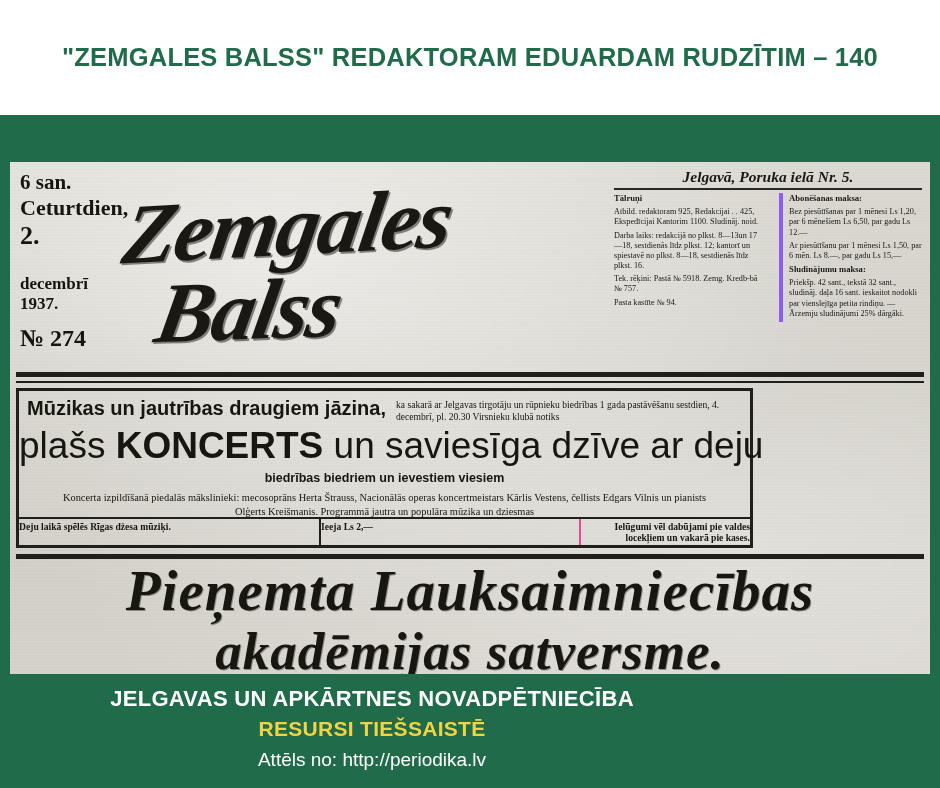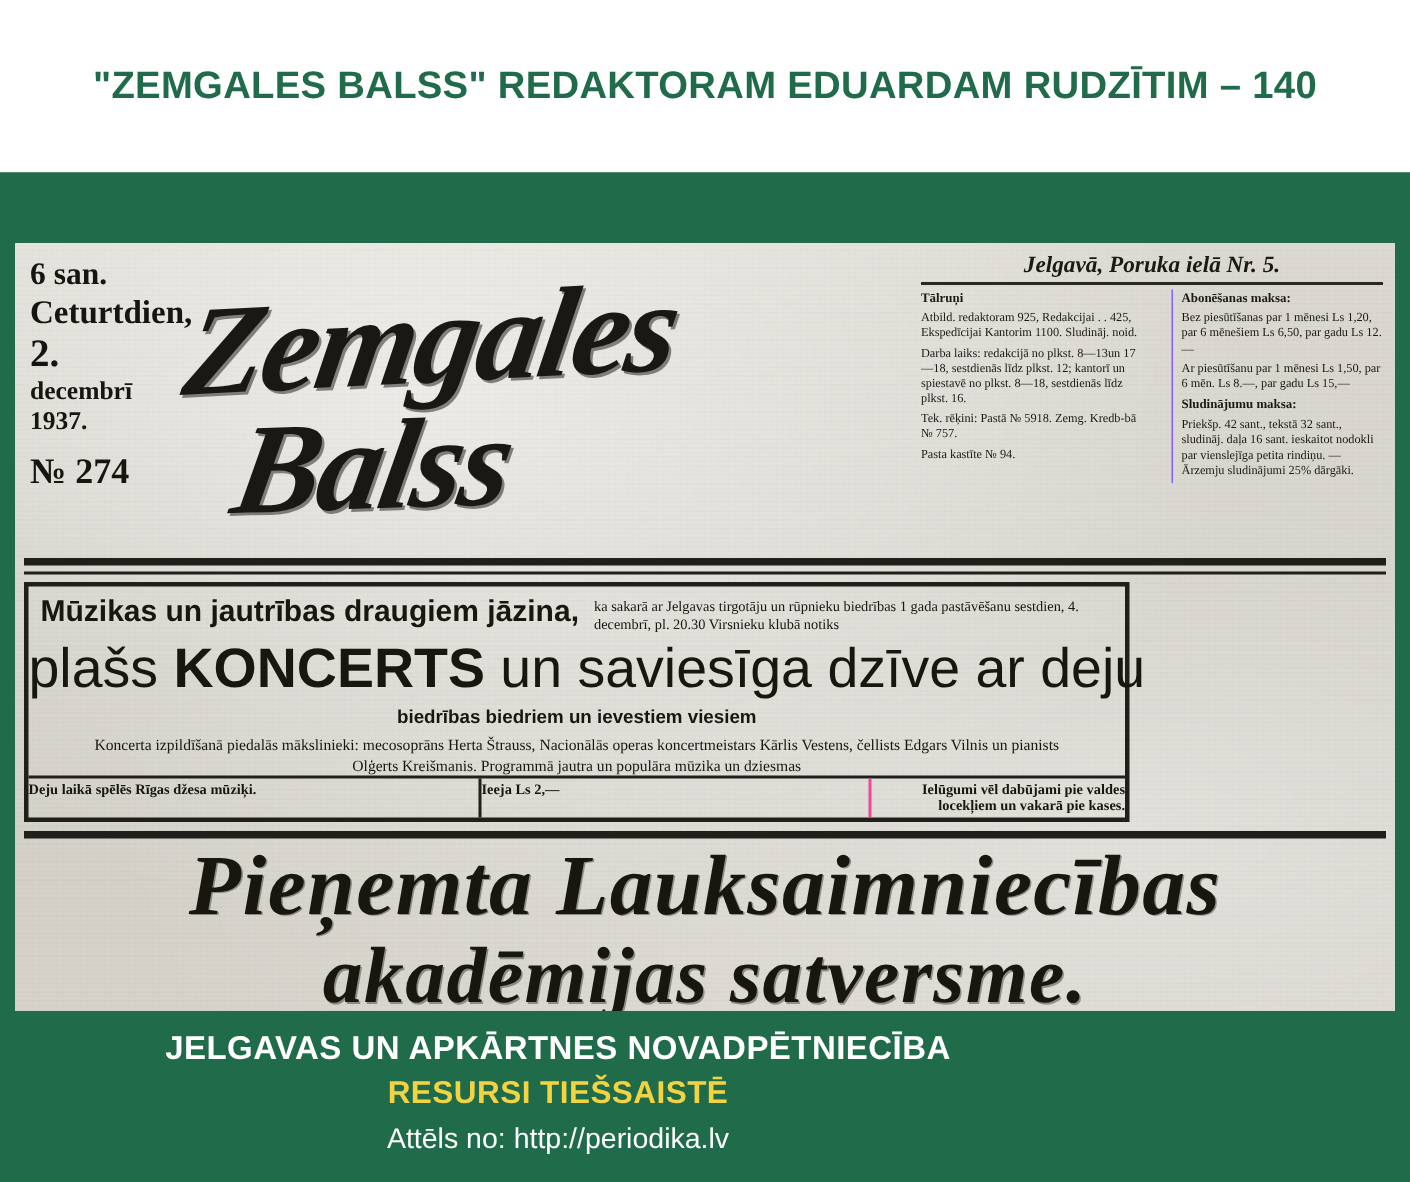--- a/index.html
+++ b/index.html
@@ -94,21 +94,21 @@
     width: 100px;
     color: #16150f;
     font-family: "Liberation Serif", serif;
     font-weight: bold;
     line-height: 1.18;
   }
   .mast-left div { white-space: nowrap; }
   .ml1 { font-size: 21px; }
   .ml2 { font-size: 22px; }
   .ml3 { font-size: 26px; }
-  .ml4 { font-size: 17px; }
+  .ml4 { font-size: 17px; margin-top: 23px; }
   .ml5 { font-size: 17px; }
   .ml6 { font-size: 24px; margin-top: 10px; }
   .mast-title {
     position: absolute;
     left: 108px;
     top: 6px;
     width: 490px;
     height: 200px;
     color: #191812;
     font-family: "Liberation Serif", serif;
@@ -152,21 +152,21 @@
     white-space: nowrap;
   }
   .mast-cols {
     display: flex;
     gap: 6px;
   }
   .mcol {
     font-size: 8.2px;
     line-height: 1.24;
   }
-  .mcol.left { width: 154px; border-right: 1px solid #8b5cf6; padding-right: 21px; }
+  .mcol.left { width: 154px; border-right: 4px solid #8b5cf6; padding-right: 21px; }
   .mcol.right { width: 142px; }
   .mcol b { font-size: 8.6px; }
   .mcol p { margin: 0 0 3px 0; }
   .rule-thick {
     position: absolute;
     left: 6px;
     width: 908px;
     height: 5px;
     background: #201f19;
   }

